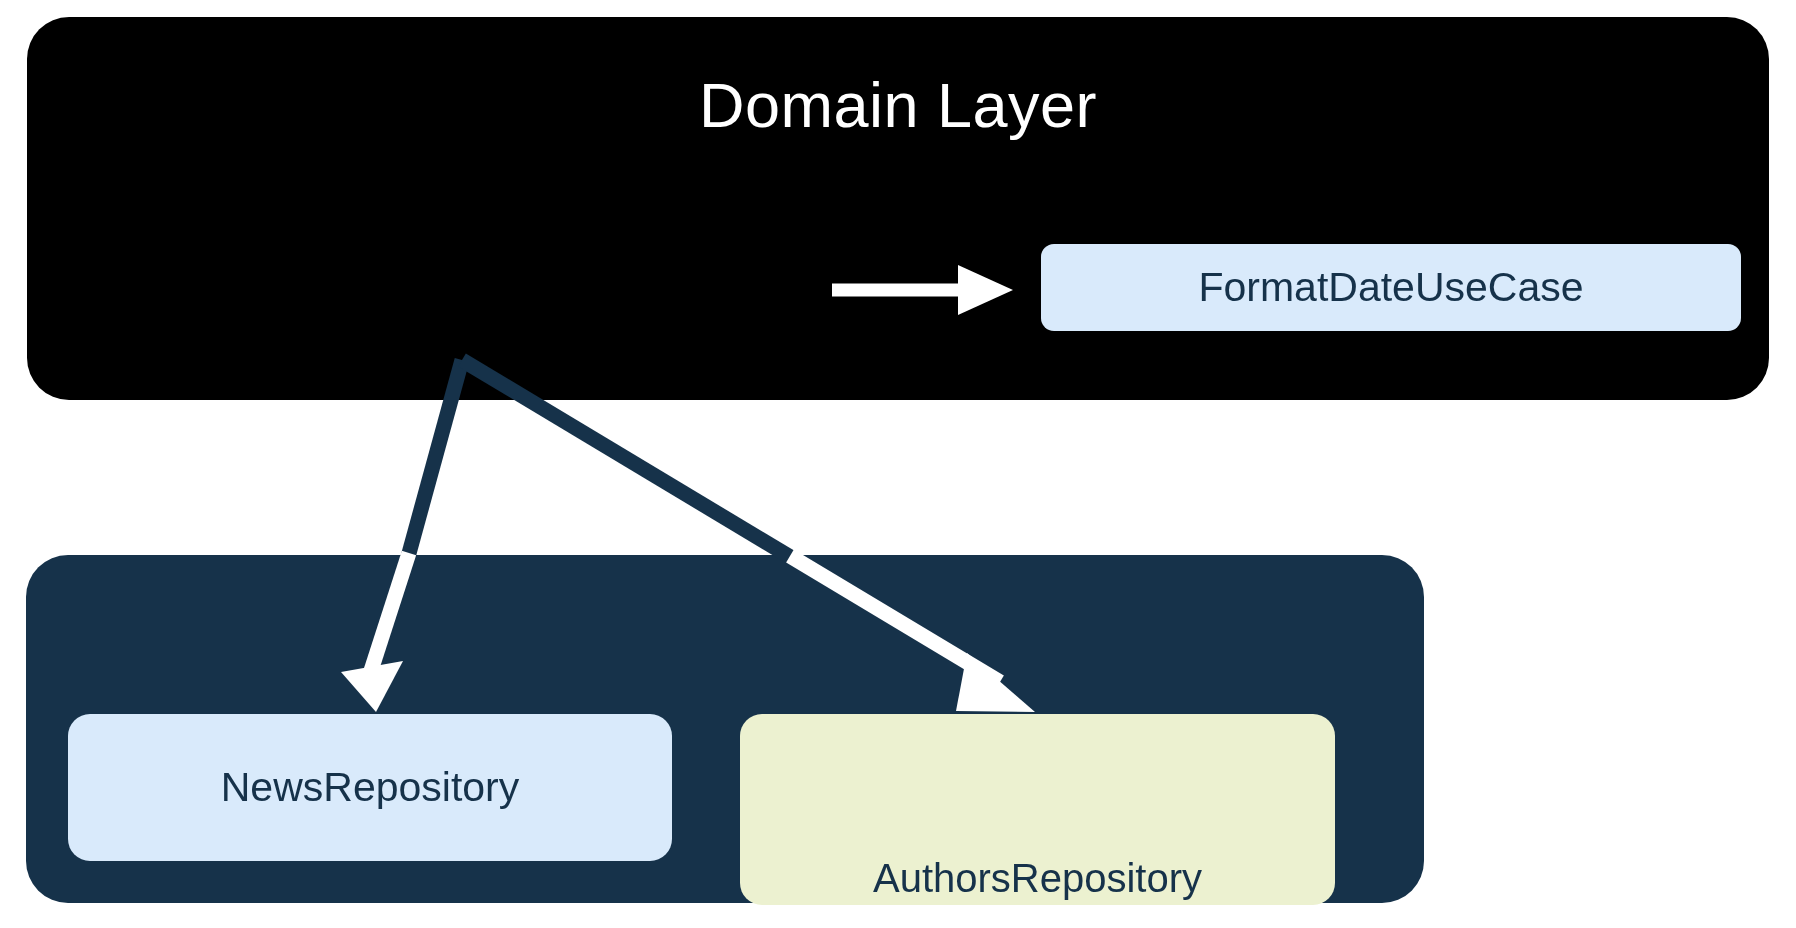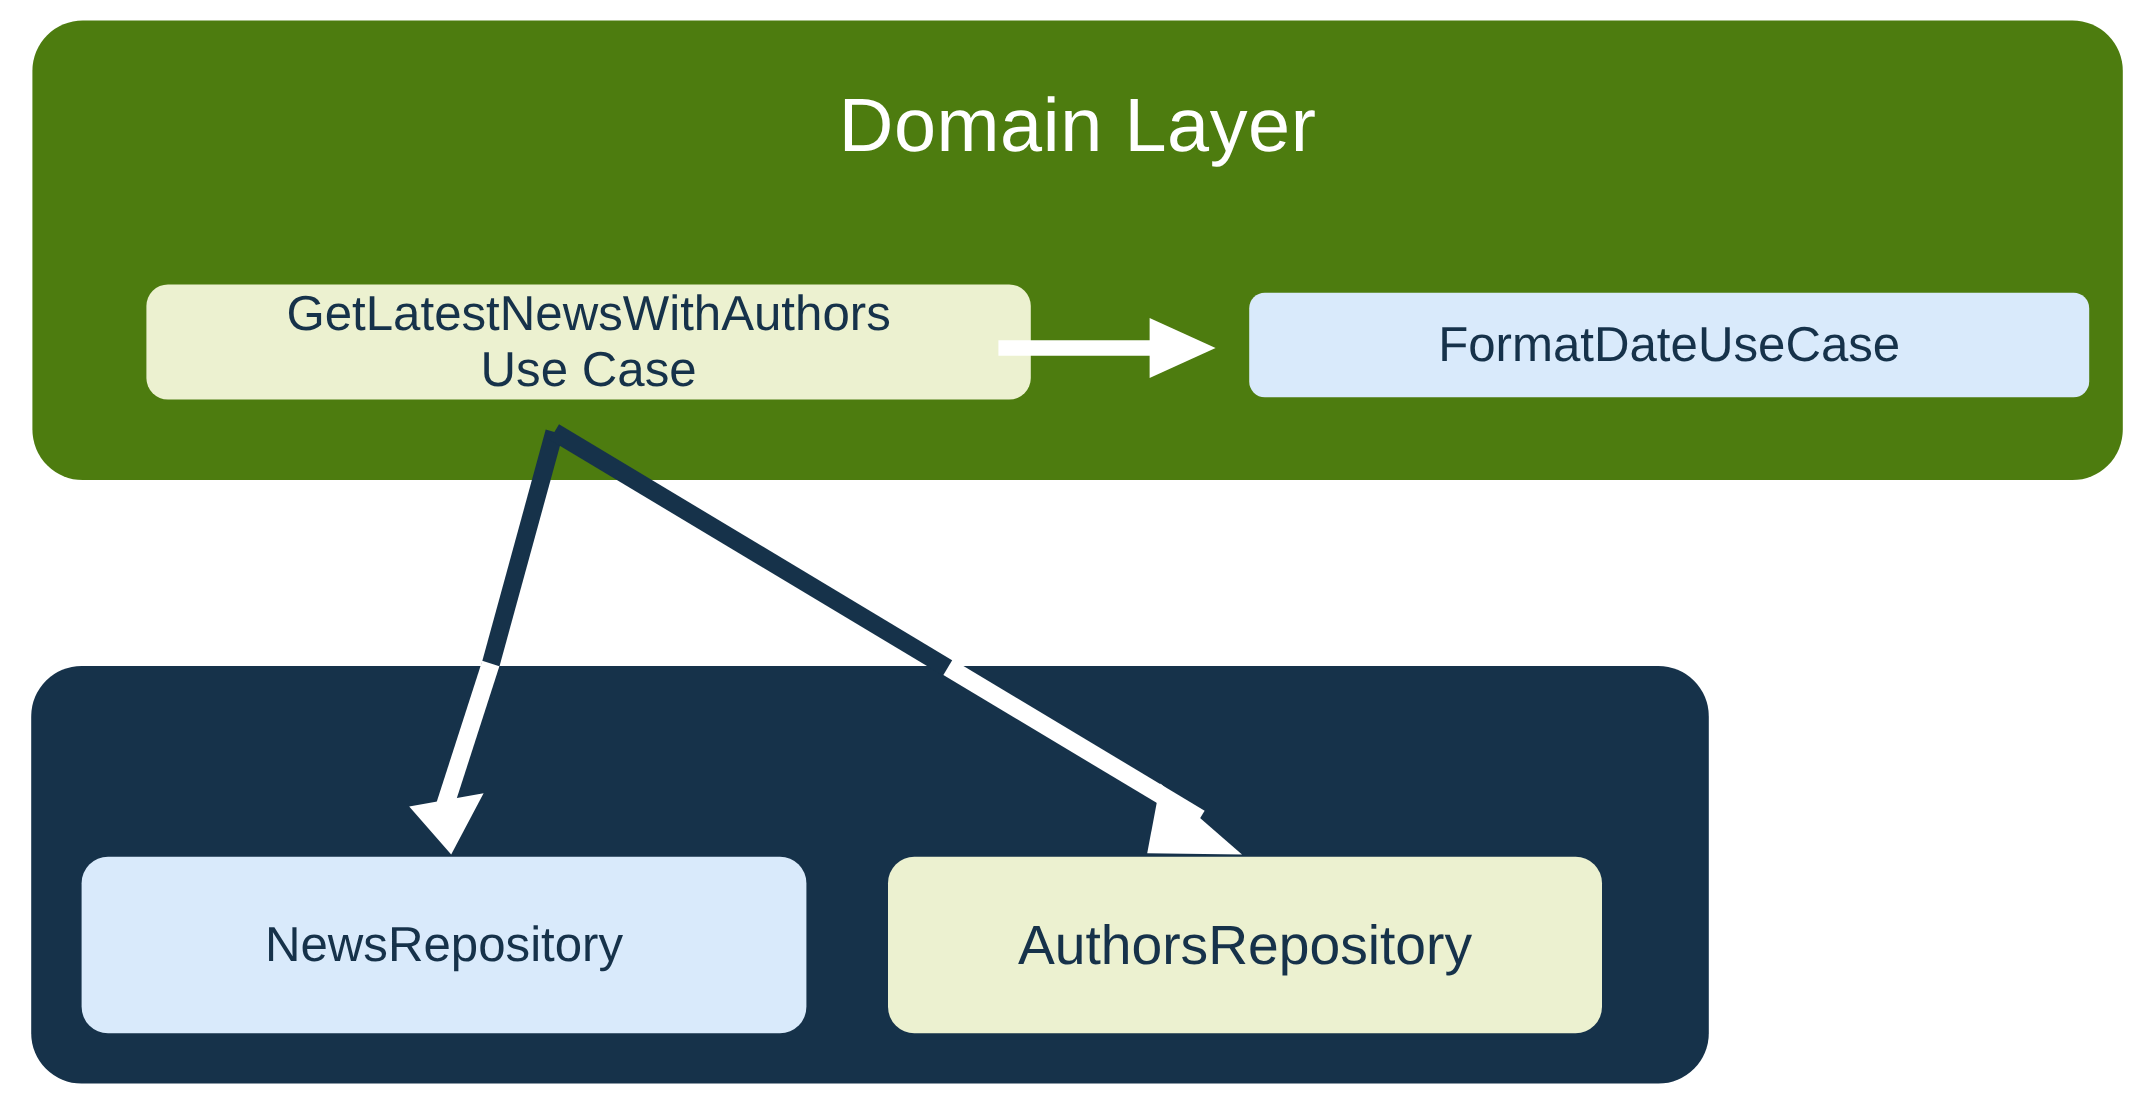--- a/index.html
+++ b/index.html
@@ -23,21 +23,21 @@
   
   .layer {
     position: absolute;
     box-sizing: border-box;
   }
   #domain-layer {
     left: 27px;
     top: 17px;
     width: 1742px;
     height: 383px;
-    background: #4d7c0f;
+    background: #000000;
     border-radius: 42px;
   }
   #data-layer {
     left: 26px;
     top: 555px;
     width: 1398px;
     height: 348px;
     background: #16324a;
     border-radius: 42px;
   }
@@ -101,49 +101,44 @@
     top: 714px;
     width: 604px;
     height: 147px;
     font-size: 41px;
     border-radius: 22px;
   }
   #node-authors-repository {
     left: 740px;
     top: 714px;
     width: 595px;
-    height: 147px;
-    font-size: 46px;
+    height: 191px;
+    font-size: 40px;
     border-radius: 22px;
+    align-items: flex-end;
   }
 
   
   #connectors {
     position: absolute;
     left: 0;
     top: 0;
     width: 1796px;
     height: 928px;
     pointer-events: none;
   }
 </style>
 </head>
 <body>
 
 <div id="stage">
 
   <div class="layer" id="domain-layer">
     <div class="layer-title" id="domain-layer-title">Domain Layer</div>
 
-    <div class="node node-cream" id="node-get-latest-news">
-      <span>
-        <span>GetLatestNewsWithAuthors</span><br>
-        <span>Use Case</span>
-      </span>
-    </div>
 
     <div class="node node-blue" id="node-format-date">
       <span>FormatDateUseCase</span>
     </div>
   </div>
 
   <div class="layer" id="data-layer"></div>
 
 
   <div class="node node-blue" id="node-news-repository">

